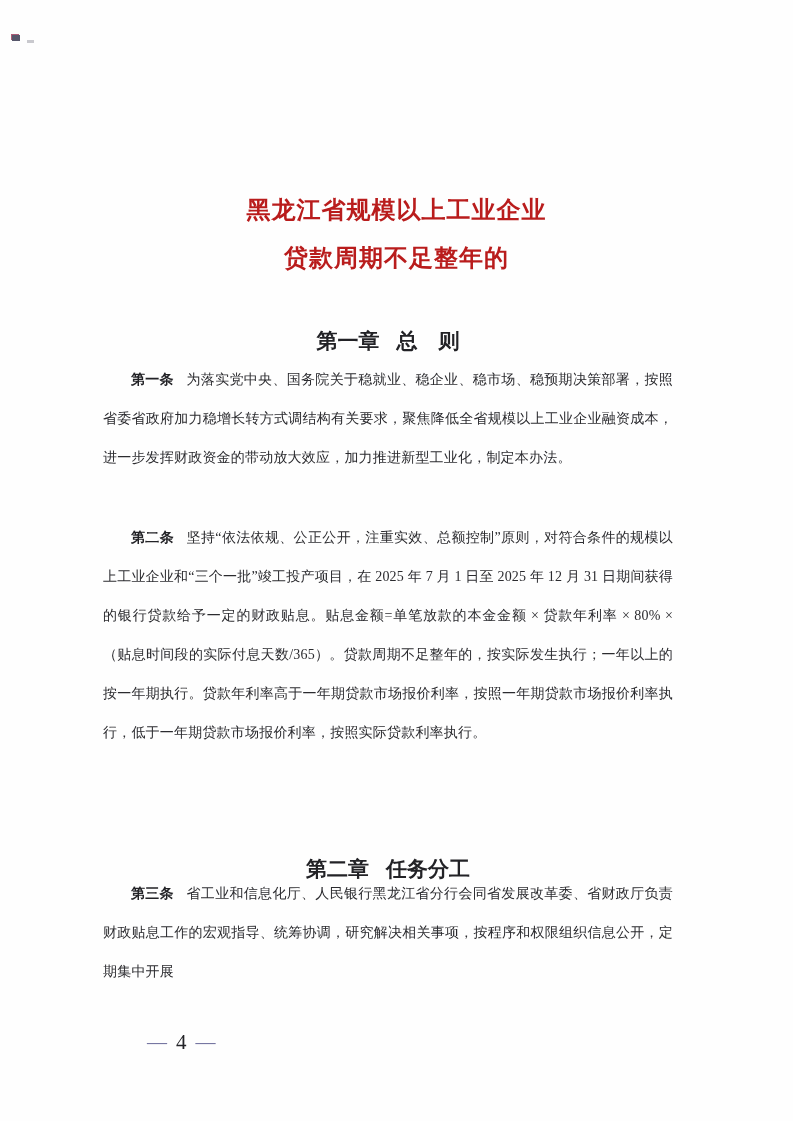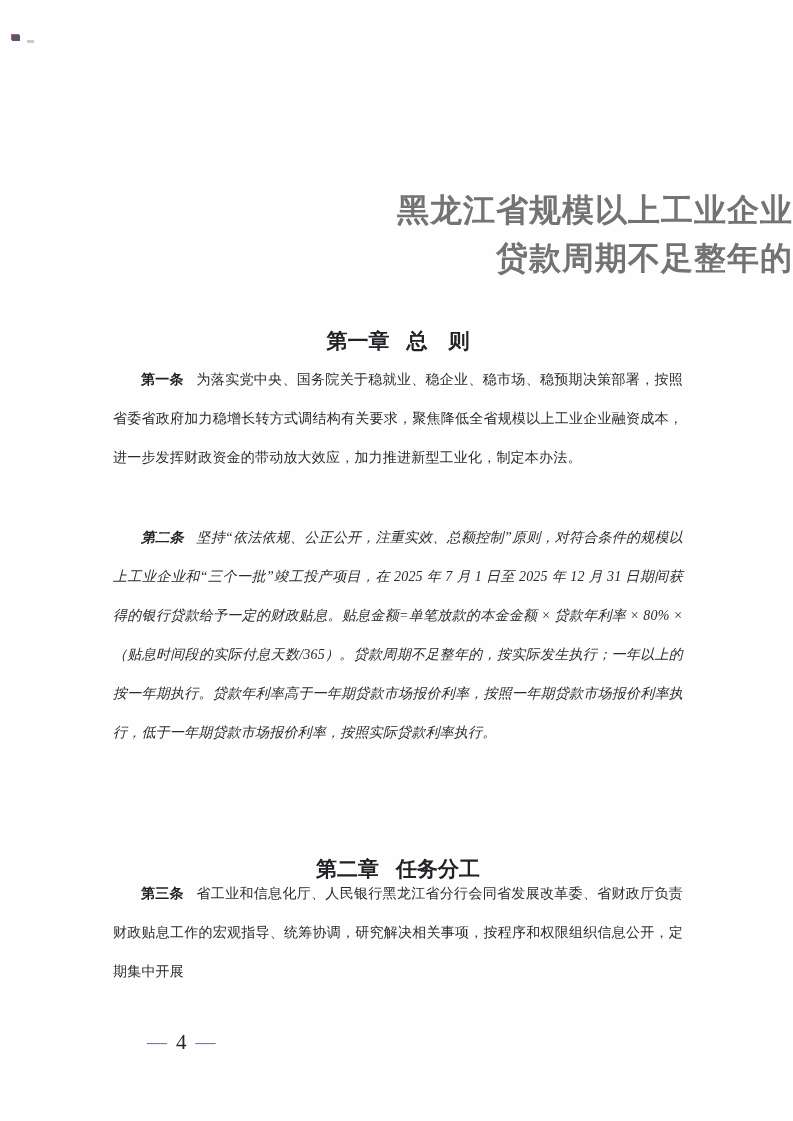--- a/index.html
+++ b/index.html
@@ -26,30 +26,30 @@
   }
   .artifact-b {
     position: absolute; left: 27px; top: 40px;
     width: 7px; height: 3px;
     background: #c9c9ce;
   }
   .doc-title {
     position: absolute;
     left: 0; right: 0;
     top: 186px;
-    text-align: right;
+    text-align: center;
     font-weight: bold;
-    font-size: 32px;
+    font-size: 24px;
     line-height: 48px;
     letter-spacing: 1px;
-    color: #737373;
+    color: #b91c1c;
   }
   .content-col {
     position: absolute;
-    left: 113px;
+    left: 103px;
     width: 570px;
     top: 0;
     height: 100%;
   }
   .chapter {
     position: absolute;
     left: 0; right: 0;
     text-align: center;
     font-family: "Liberation Sans", "DejaVu Sans", sans-serif;
     font-weight: bold;
@@ -65,21 +65,21 @@
     left: 0; right: 0;
     margin: 0;
     font-size: 14px;
     line-height: 39px;
     letter-spacing: 0.2px;
     text-align: justify;
     text-indent: 2em;
     color: #2b2b2f;
   }
   .para-1 { top: 360px; }
-  .para-2 { top: 518px; font-style: italic; }
+  .para-2 { top: 518px; }
   .para-3 { top: 874px; }
   .para .para-label {
     font-family: "Liberation Sans", "DejaVu Sans", sans-serif;
     font-weight: bold;
     margin-right: 0.9em;
     color: #222226;
   }
   .footer {
     position: absolute;
     left: 138px;

